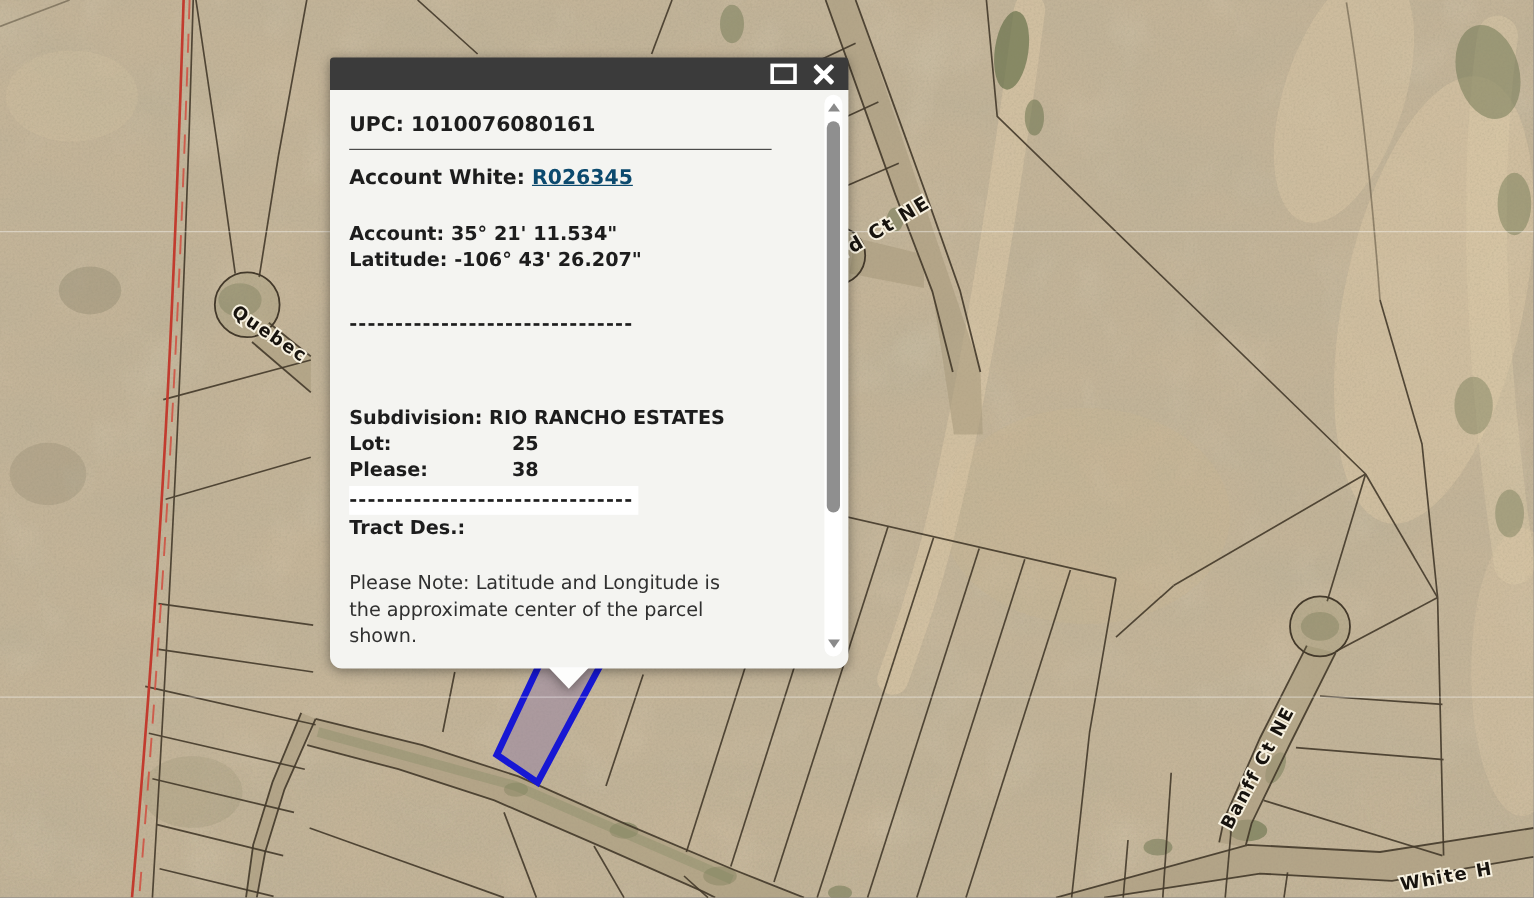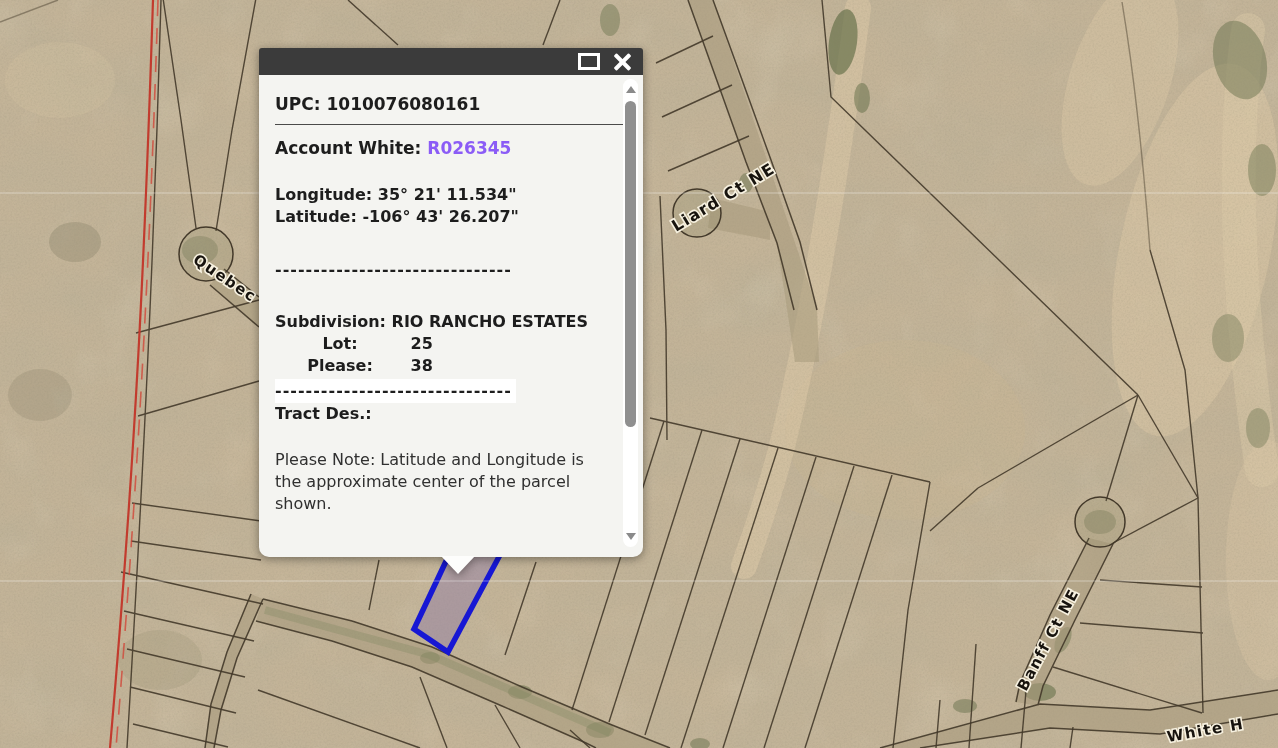--- a/index.html
+++ b/index.html
@@ -3,43 +3,43 @@
 <meta charset="utf-8">
 <style>
   html,body{margin:0;padding:0;background:#888;}
   .stage{position:relative;width:1278px;height:748px;overflow:hidden;
          font-family:"DejaVu Sans","Liberation Sans",sans-serif;}
   .map-svg{position:absolute;left:0;top:0;width:1278px;height:748px;display:block;cursor:default;}
   svg text.street{font-family:"DejaVu Sans","Liberation Sans",sans-serif;font-weight:bold;
        fill:#17130e;stroke:#f7f1e0;stroke-width:3.2px;paint-order:stroke;letter-spacing:1.5px;}
 
   
-  .popup{position:absolute;left:259px;top:48px;width:384px;height:509px;
+  .popup{position:absolute;left:275px;top:48px;width:432px;height:509px;
          filter:drop-shadow(0 2px 5px rgba(0,0,0,.40));}
   .popup-header{position:absolute;left:0;top:0;right:0;height:27px;background:#3b3b3b;
         border-radius:3px 3px 0 0;display:flex;align-items:center;justify-content:flex-end;
         gap:13px;padding-right:11px;box-sizing:border-box;}
   .max-icon{width:16px;height:11px;border:3px solid #fff;background:transparent;cursor:pointer;}
   .close-icon{position:relative;width:19px;height:19px;cursor:pointer;}
   .close-icon:before,.close-icon:after{content:"";position:absolute;left:-1px;top:8px;width:21px;height:4px;
         background:#fff;border-radius:1px;}
   .close-icon:before{transform:rotate(45deg);} .close-icon:after{transform:rotate(-45deg);}
 
   .popup-body{position:absolute;left:0;top:27px;right:0;bottom:0;background:#f4f4f1;
         border-radius:0 0 10px 10px;overflow:hidden;}
   .popup-content{position:absolute;left:16px;top:0;width:352px;color:#1d1d1d;
         font-size:16px;font-weight:bold;line-height:22px;}
   .row-upc{margin-top:18px;font-size:17px;}
   .hr{margin-top:9px;border-top:1px solid #4a4a4a;height:0;}
   .row-account{margin-top:12px;font-size:17px;}
-  .acct-link{color:#8b5cf6;cursor:pointer;}
+  .acct-link{color:#0c4a6e;text-decoration:underline;cursor:pointer;}
   .row-lat{margin-top:25px;}
   .row-dash1{margin-top:31px;letter-spacing:1px;}
-  .row-subdiv{margin-top:30px;}
-  .kv .k{display:inline-block;width:130px;text-align:center;}
+  .row-subdiv{margin-top:56px;}
+  .kv .k{display:inline-block;width:130px;}
   .kv.unit .v{padding-left:8px;}
   .row-dash2{margin-top:2px;letter-spacing:1px;}
   .row-dash2 .white-bg{background:#ffffff;display:inline-block;padding:1px 4px 1px 0;}
   .row-tract{margin-top:4px;}
   .row-note{margin-top:24px;font-weight:normal;color:#303030;width:334px;}
 
   
   .vscroll{position:absolute;top:4px;bottom:10px;right:5px;width:15px;background:#fff;
         border-radius:8px;cursor:pointer;}
   .sb-up,.sb-down{position:absolute;left:3px;width:0;height:0;border-left:5px solid transparent;
@@ -236,21 +236,21 @@
         </div>
 
         <div class="hr"></div>
 
         <div class="row-account">
           <span>Account White:</span>
           <span class="acct-link">R026345</span>
         </div>
 
         <div class="row-lat">
-          <span>Longitude:</span>
+          <span>Account:</span>
           <span>35° 21' 11.534"</span>
         </div>
         <div>
           <span>Latitude:</span>
           <span>-106° 43' 26.207"</span>
         </div>
 
         <div class="row-dash1">-------------------------------</div>
 
         <div class="row-subdiv">

